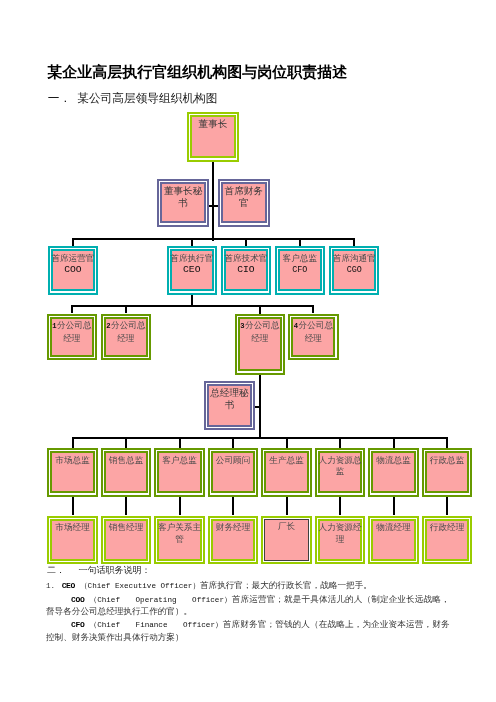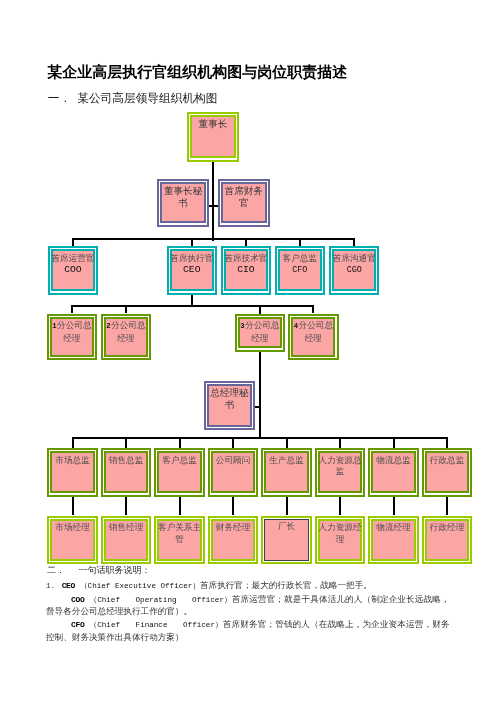--- a/index.html
+++ b/index.html
@@ -93,21 +93,21 @@
 <div class="bx" style="left:46.6px;top:301.5px;width:50.5px;height:46.8px;border:2px solid #669900;">
         <div class="inner" style="border:2px solid #669900;inset:1.2px;">
           <div class="txt "><span class="num">1</span><span>分公司总经理</span></div>
         </div>
       </div>
 <div class="bx" style="left:100.6px;top:301.5px;width:50.5px;height:46.8px;border:2px solid #669900;">
         <div class="inner" style="border:2px solid #669900;inset:1.2px;">
           <div class="txt "><span class="num">2</span><span>分公司总经理</span></div>
         </div>
       </div>
-<div class="bx" style="left:234.6px;top:301.5px;width:50.5px;height:38px;border:2px solid #669900;">
+<div class="bx" style="left:234.6px;top:301.5px;width:50.5px;height:61px;border:2px solid #669900;">
         <div class="inner" style="border:2px solid #669900;inset:1.2px;">
           <div class="txt "><span class="num">3</span><span>分公司总经理</span></div>
         </div>
       </div>
 <div class="bx" style="left:288.1px;top:301.5px;width:50.5px;height:46.8px;border:2px solid #669900;">
         <div class="inner" style="border:2px solid #669900;inset:1.2px;">
           <div class="txt "><span class="num">4</span><span>分公司总经理</span></div>
         </div>
       </div>
 <div class="ln" style="left:258.8px;top:293.3px;width:2.0px;height:133.5px;"></div>

